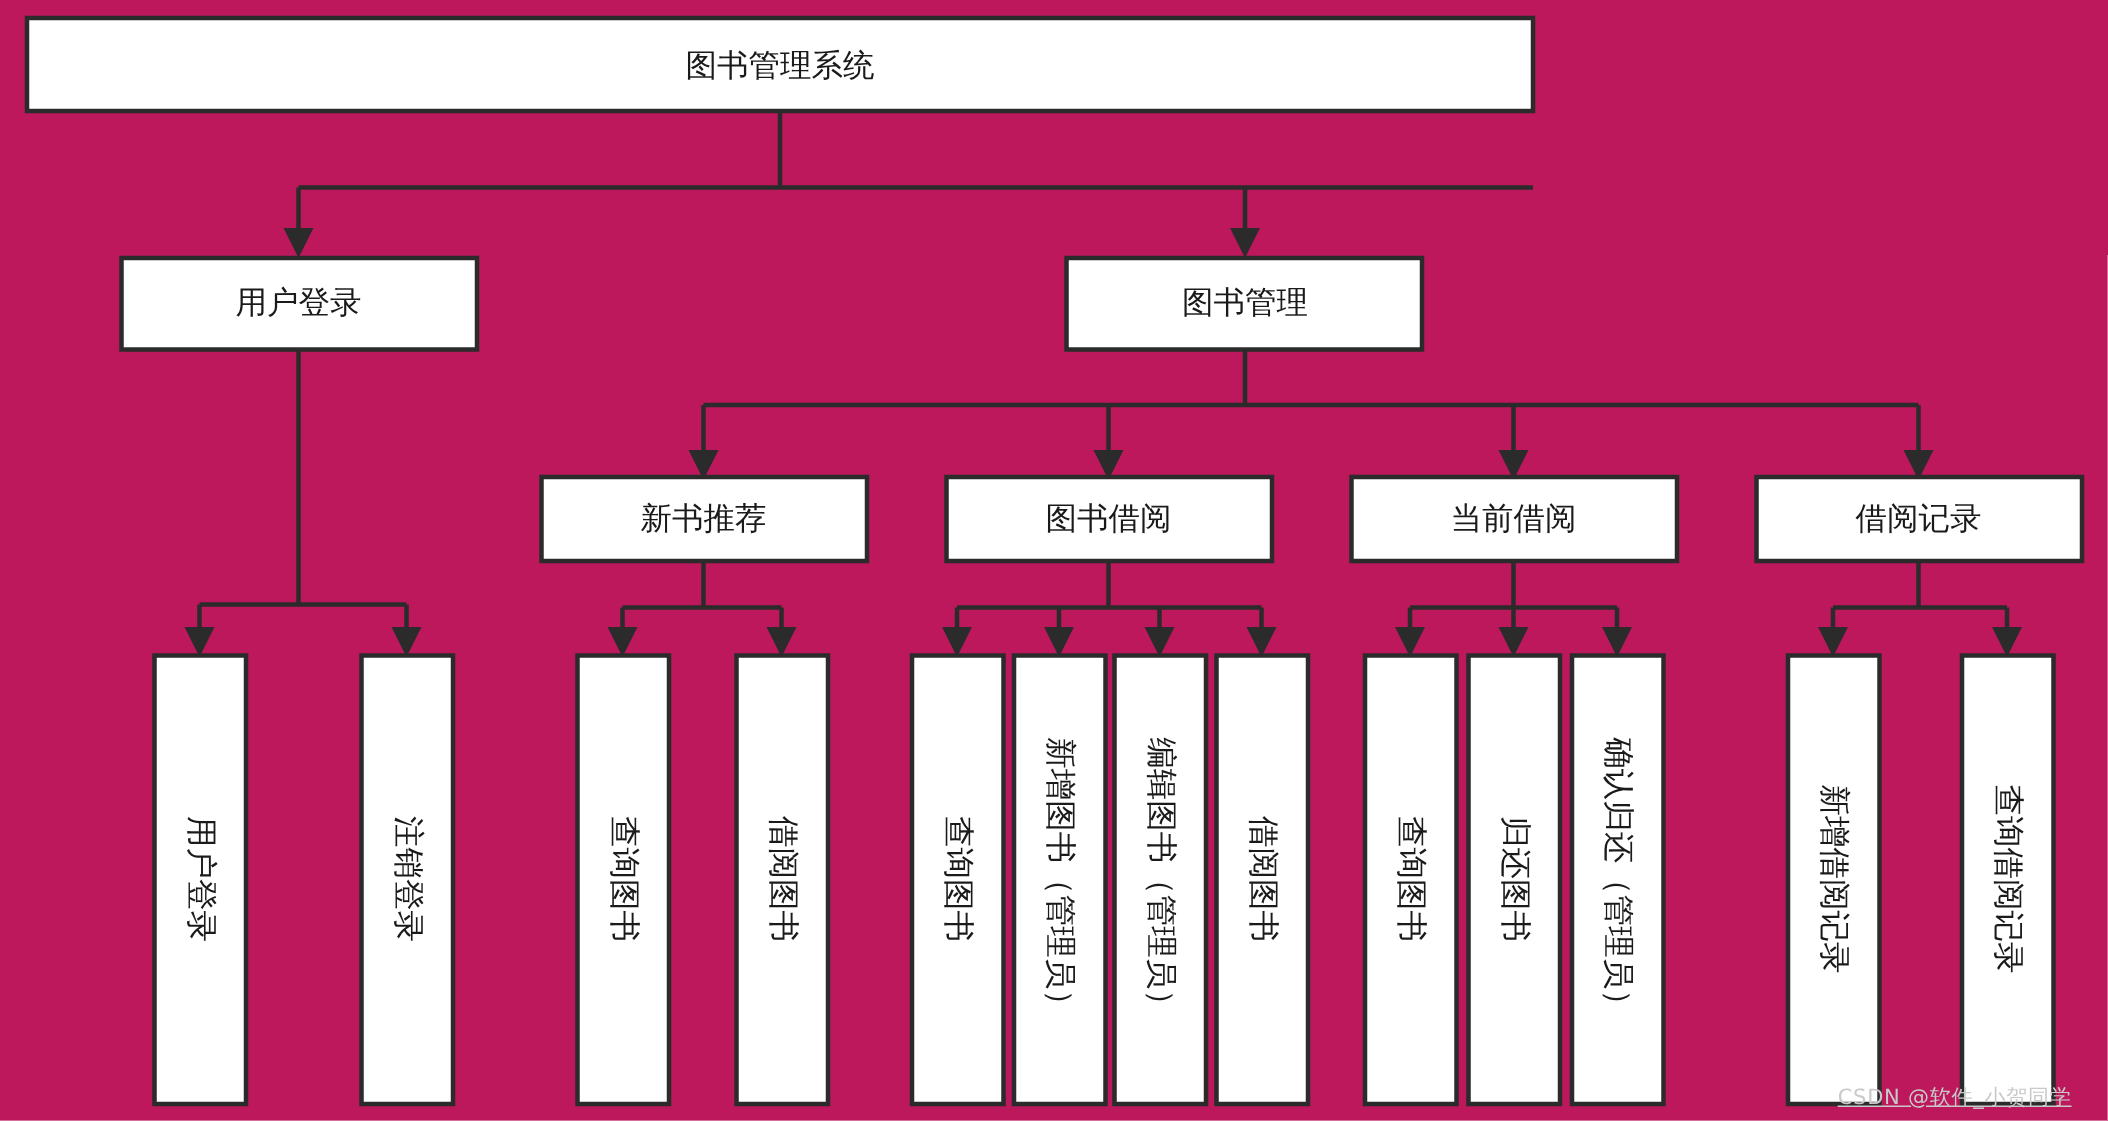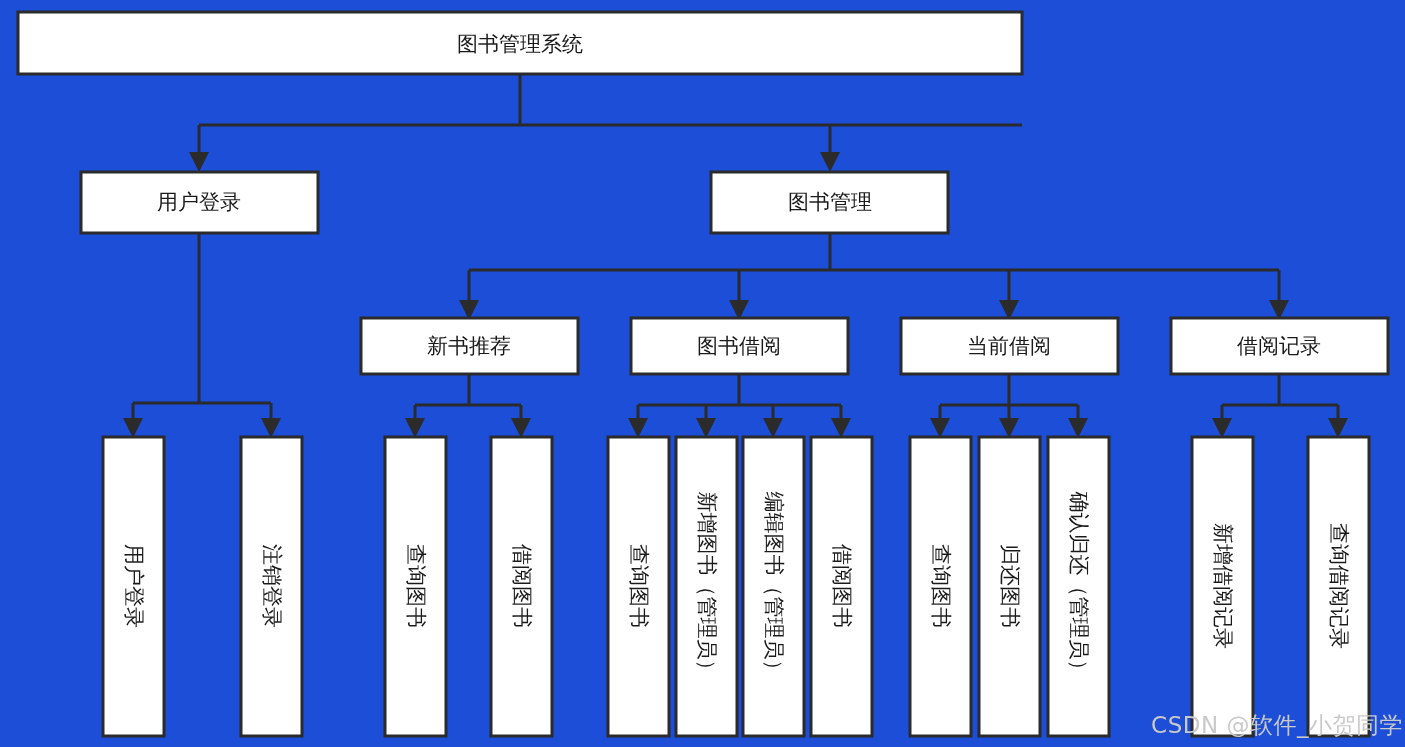--- a/index.html
+++ b/index.html
@@ -12,21 +12,21 @@
     width: 1405px;
     height: 747px;
     font-family: "DejaVu Sans", "Liberation Sans", sans-serif;
     overflow: hidden;
     position: relative;
   }
   #diagram-root {
     position: relative;
     width: 1405px;
     height: 747px;
-    background: #1d4ed8;
+    background: #be185d;
   }
   svg#tree-svg {
     position: absolute;
     left: 0;
     top: 0;
     width: 1405px;
     height: 747px;
     display: block;
   }
   .node-box {
@@ -51,28 +51,29 @@
     dominant-baseline: middle;
   }
   .label-h {
     font-size: 21px;
   }
   .label-v {
     font-size: 21px;
   }
   .watermark {
     position: absolute;
-    right: 2px;
+    right: 24px;
     bottom: 6px;
     font-family: "DejaVu Sans", "Liberation Sans", sans-serif;
-    font-size: 23px;
+    font-size: 14px;
     color: #c9c9c9;
     letter-spacing: 0.5px;
     white-space: nowrap;
     user-select: none;
+    text-decoration: underline;
   }
 </style>
 </head>
 <body>
 
 <div id="diagram-root">
 
   <svg id="tree-svg" viewBox="0 0 1405 747" xmlns="http://www.w3.org/2000/svg">
 
     <defs>

